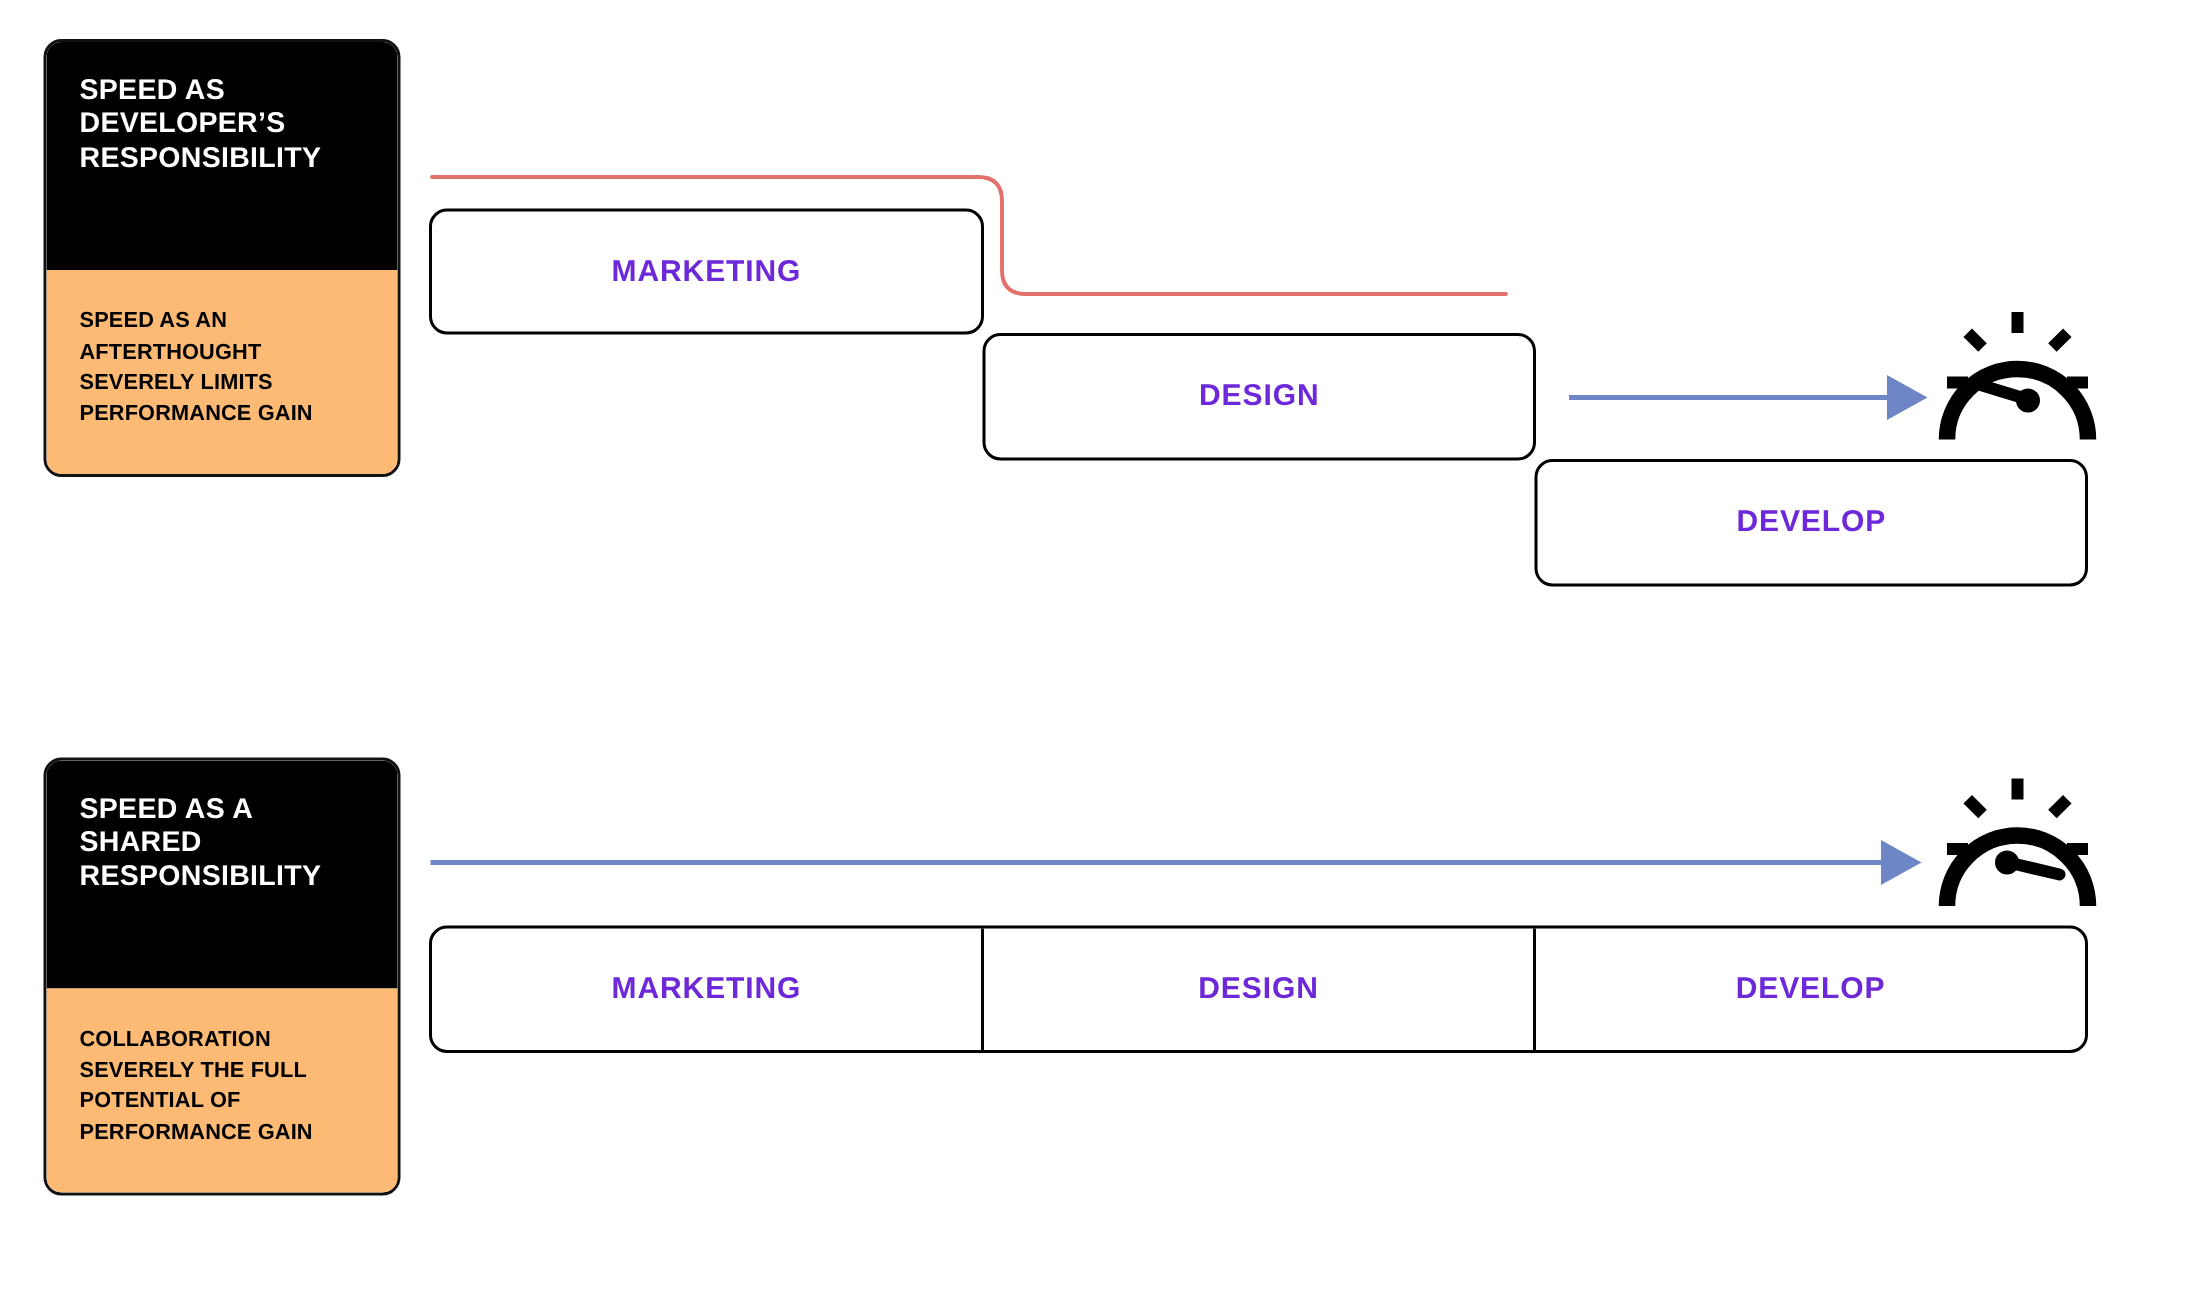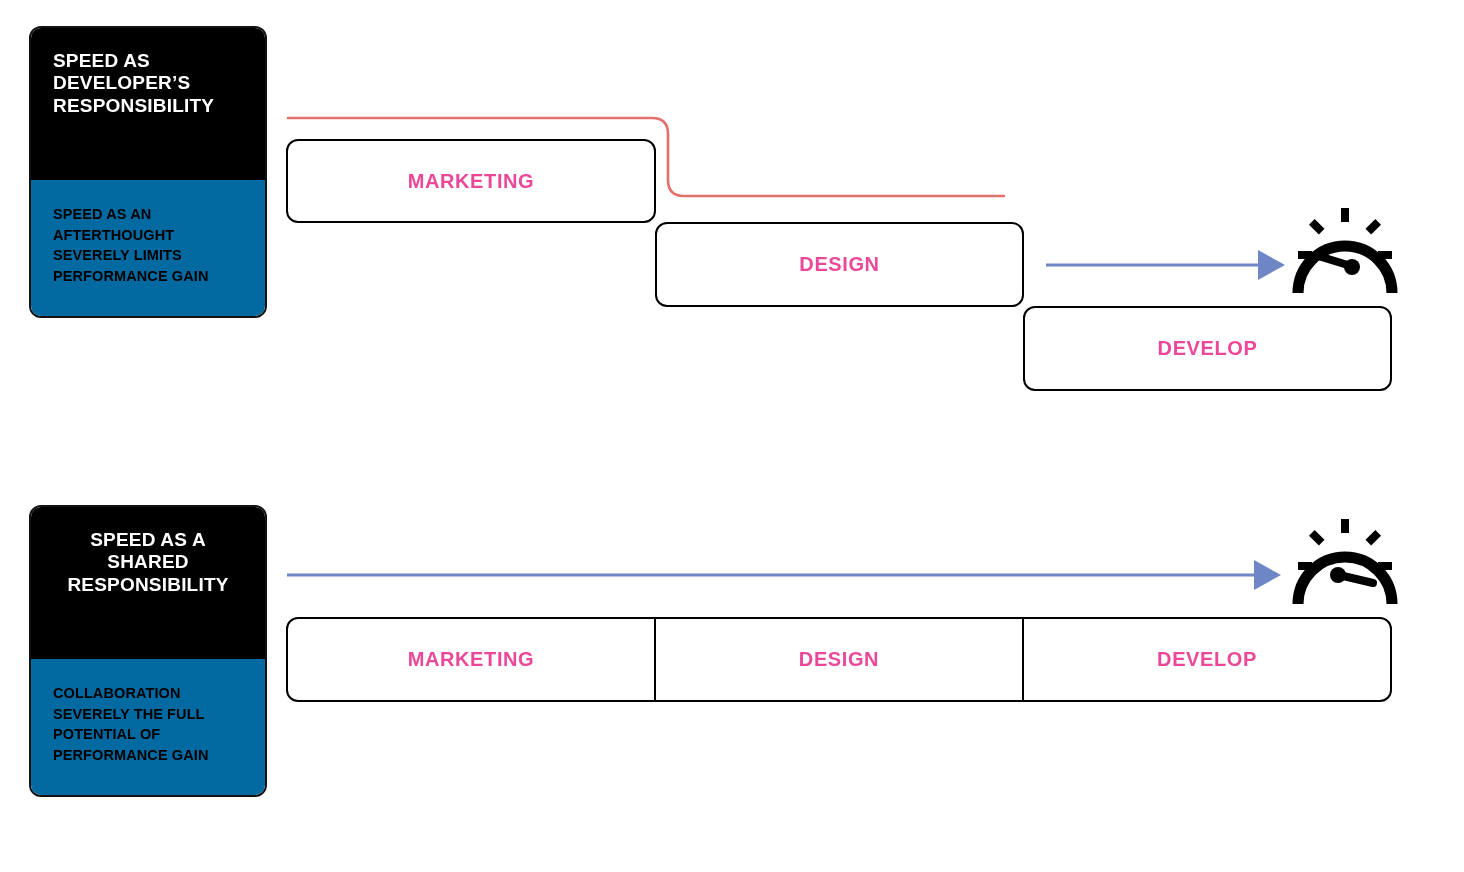--- a/index.html
+++ b/index.html
@@ -41,55 +41,55 @@
   }
   .card-header-text {
     font-size: 19px;
     font-weight: bold;
     line-height: 1.18;
     letter-spacing: 0.2px;
     white-space: pre-line;
     margin: 0;
   }
   .card-body {
-    background: #0369a1;
+    background: #fdba74;
     color: #000000;
     padding: 24px 22px 30px 22px;
     box-sizing: border-box;
   }
   .card-body-text {
     font-size: 14.5px;
     font-weight: bold;
     line-height: 1.42;
     letter-spacing: 0.1px;
     white-space: pre-line;
     margin: 0;
   }
 
   #card-top    { left: 29px;  top: 26px;  }
   #card-bottom { left: 29px;  top: 505px; }
 
   #card-top .card-header    { height: 152px; }
-  #card-bottom .card-header { height: 152px; text-align: center; }
+  #card-bottom .card-header { height: 152px; }
 
   
   .stage-box {
     position: absolute;
     border: 2.5px solid #000000;
     border-radius: 12px;
     background: #ffffff;
     box-sizing: border-box;
     display: flex;
     align-items: center;
     justify-content: center;
   }
   .stage-box-label {
     font-size: 20px;
     font-weight: bold;
-    color: #ec4899;
+    color: #6d28d9;
     letter-spacing: 0.6px;
   }
 
   
   #box-top-marketing { left: 286px;  top: 139px; width: 370px; height: 84px; }
   #box-top-design    { left: 655px;  top: 222px; width: 369px; height: 85px; }
   #box-top-develop   { left: 1023px; top: 306px; width: 369px; height: 85px; }
 
   
   .bar-track {

